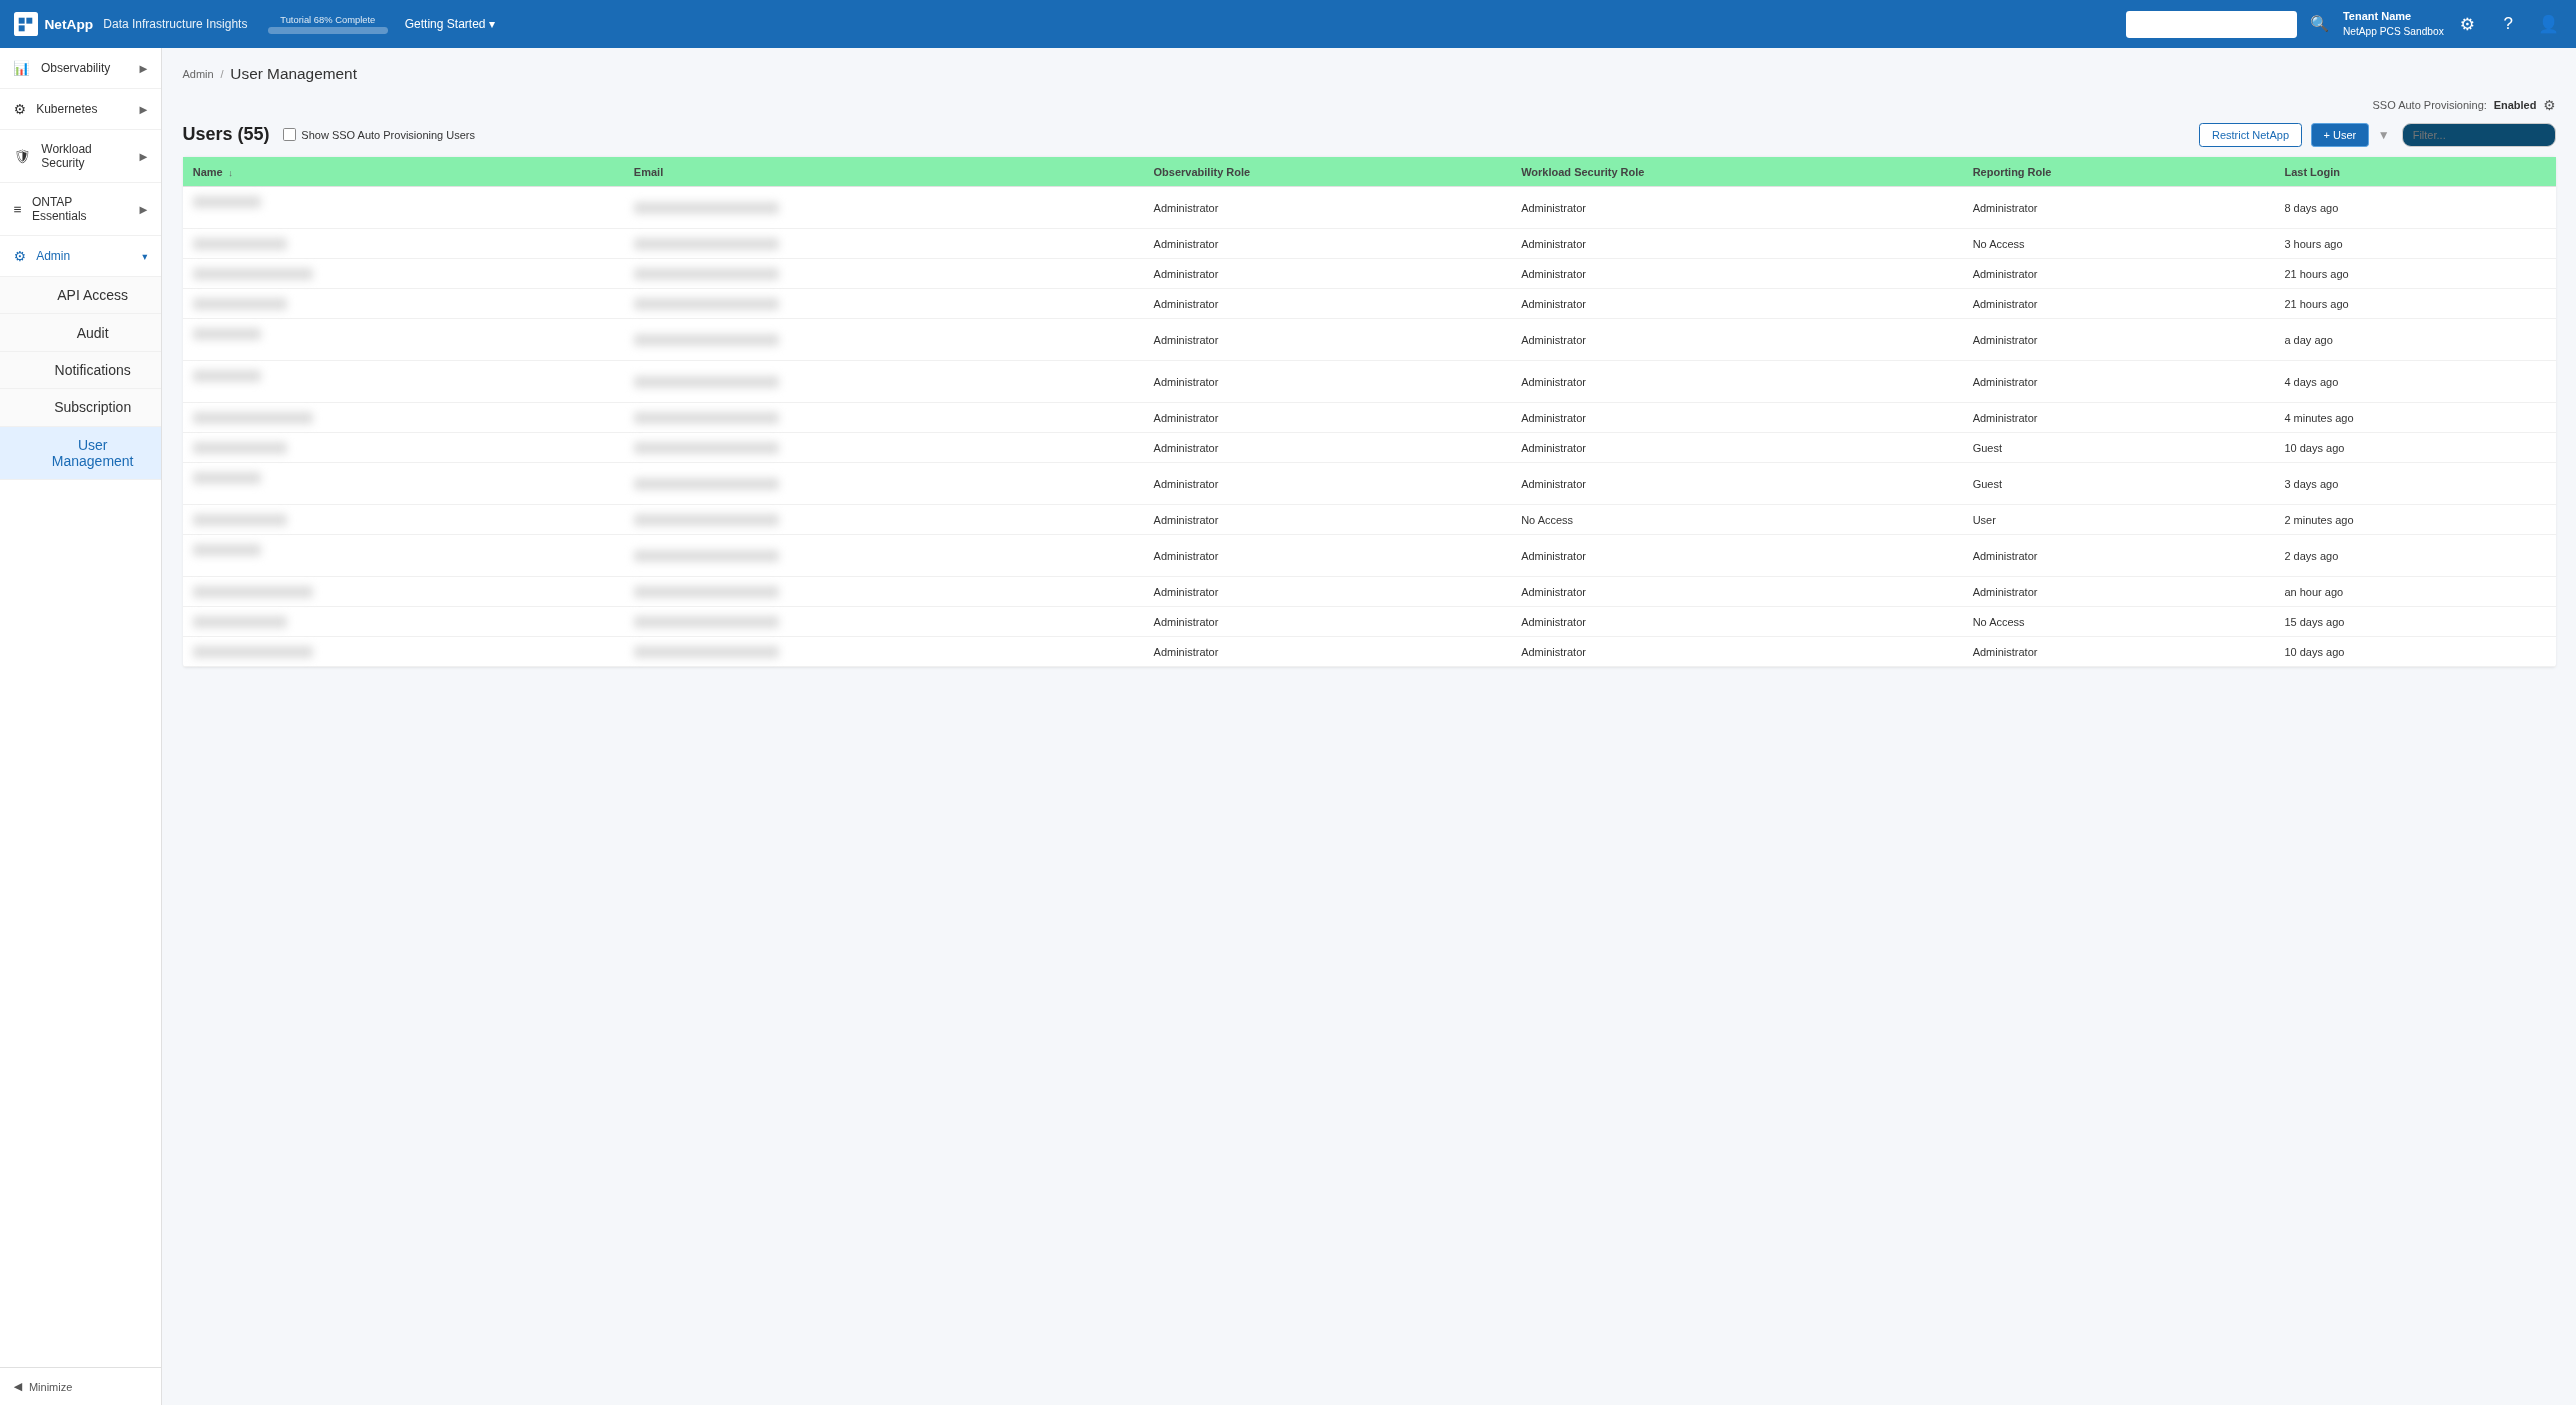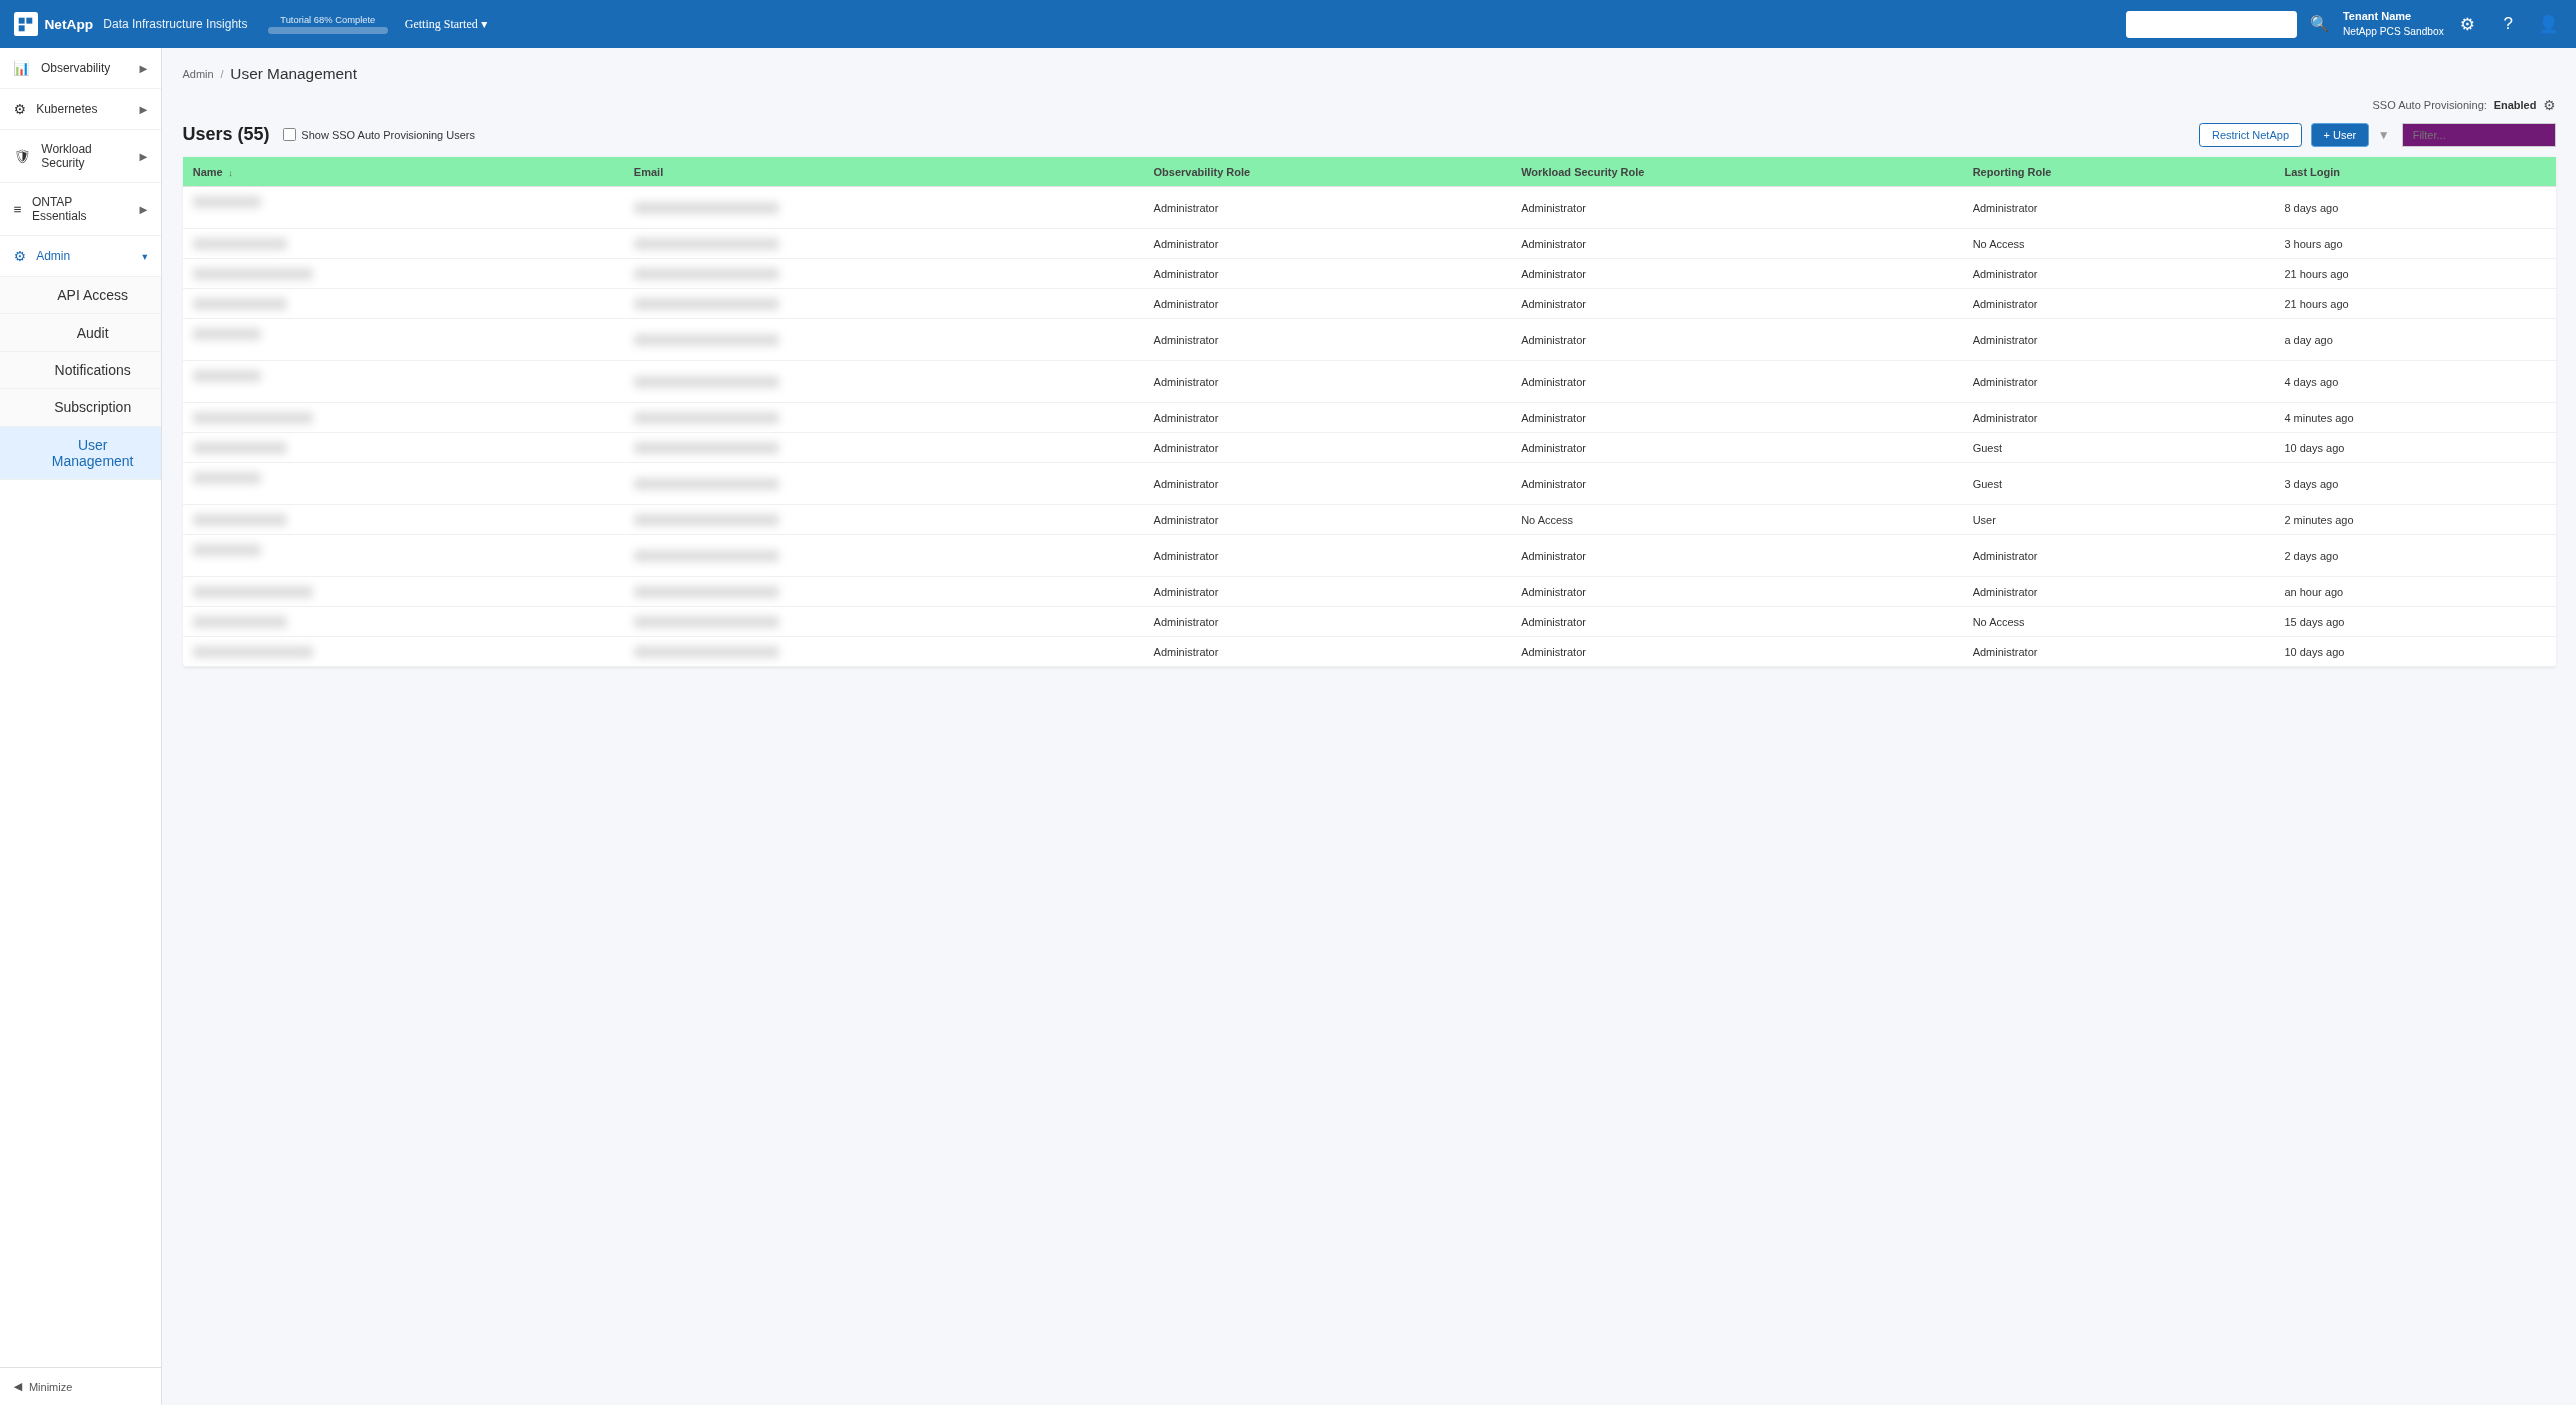--- a/index.html
+++ b/index.html
@@ -58,21 +58,20 @@
     .getting-started-btn {
       background: transparent;
       border: none;
       color: white;
       font-size: 12px;
       cursor: pointer;
       display: flex;
       align-items: center;
       gap: 3.4px;
       padding: 3.4px 6.8px;
-      font-family: Liberation Serif, serif;
     }
     .search-box {
       margin-left: auto;
       background: white;
       border: none;
       border-radius: 3.4px;
       height: 27px;
       width: 171px;
       padding: 0 8.5px;
       font-size: 11px;
@@ -259,26 +258,26 @@
       border-radius: 3.4px;
       cursor: pointer;
       font-size: 11px;
       font-weight: 500;
       display: flex;
       align-items: center;
       gap: 3.4px;
     }
     .filter-input {
       border: 0.9px solid #ccc;
-      border-radius: 1px;
+      border-radius: 9px;
       padding: 5.1px 10.2px;
       font-size: 11px;
       width: 154px;
       color: #999;
-      background: #701a75;
+      background: #0c4a6e;
     }
     .filter-icon { color: #999; font-size: 12px; margin-right: 3.4px; }
 
     
     .users-table {
       width: 100%;
       border-collapse: collapse;
       background: white;
       border-radius: 3.4px;
       box-shadow: 0 0.9px 2.6px rgba(0,0,0,0.08);

